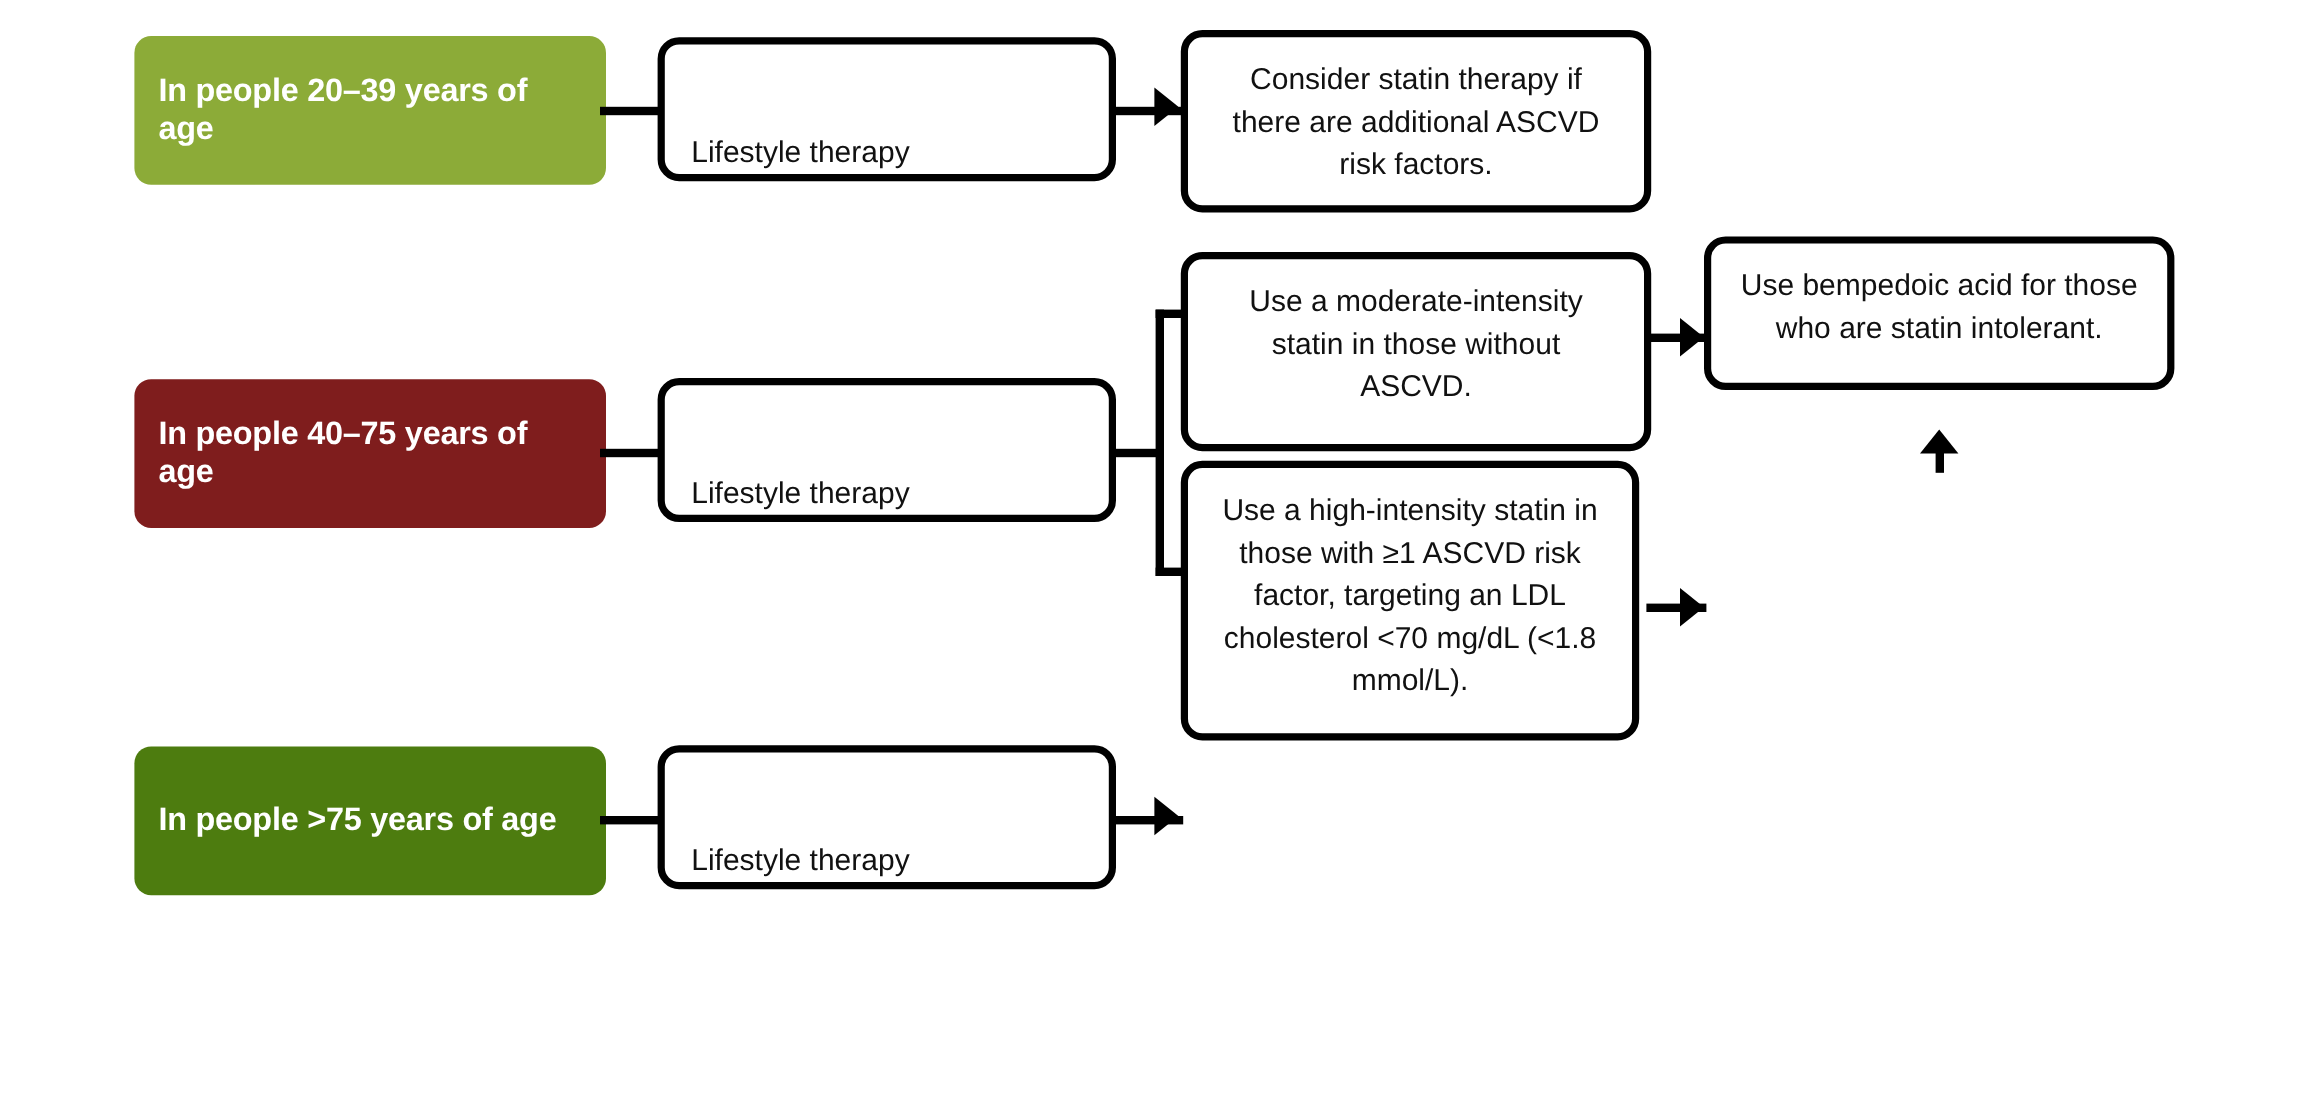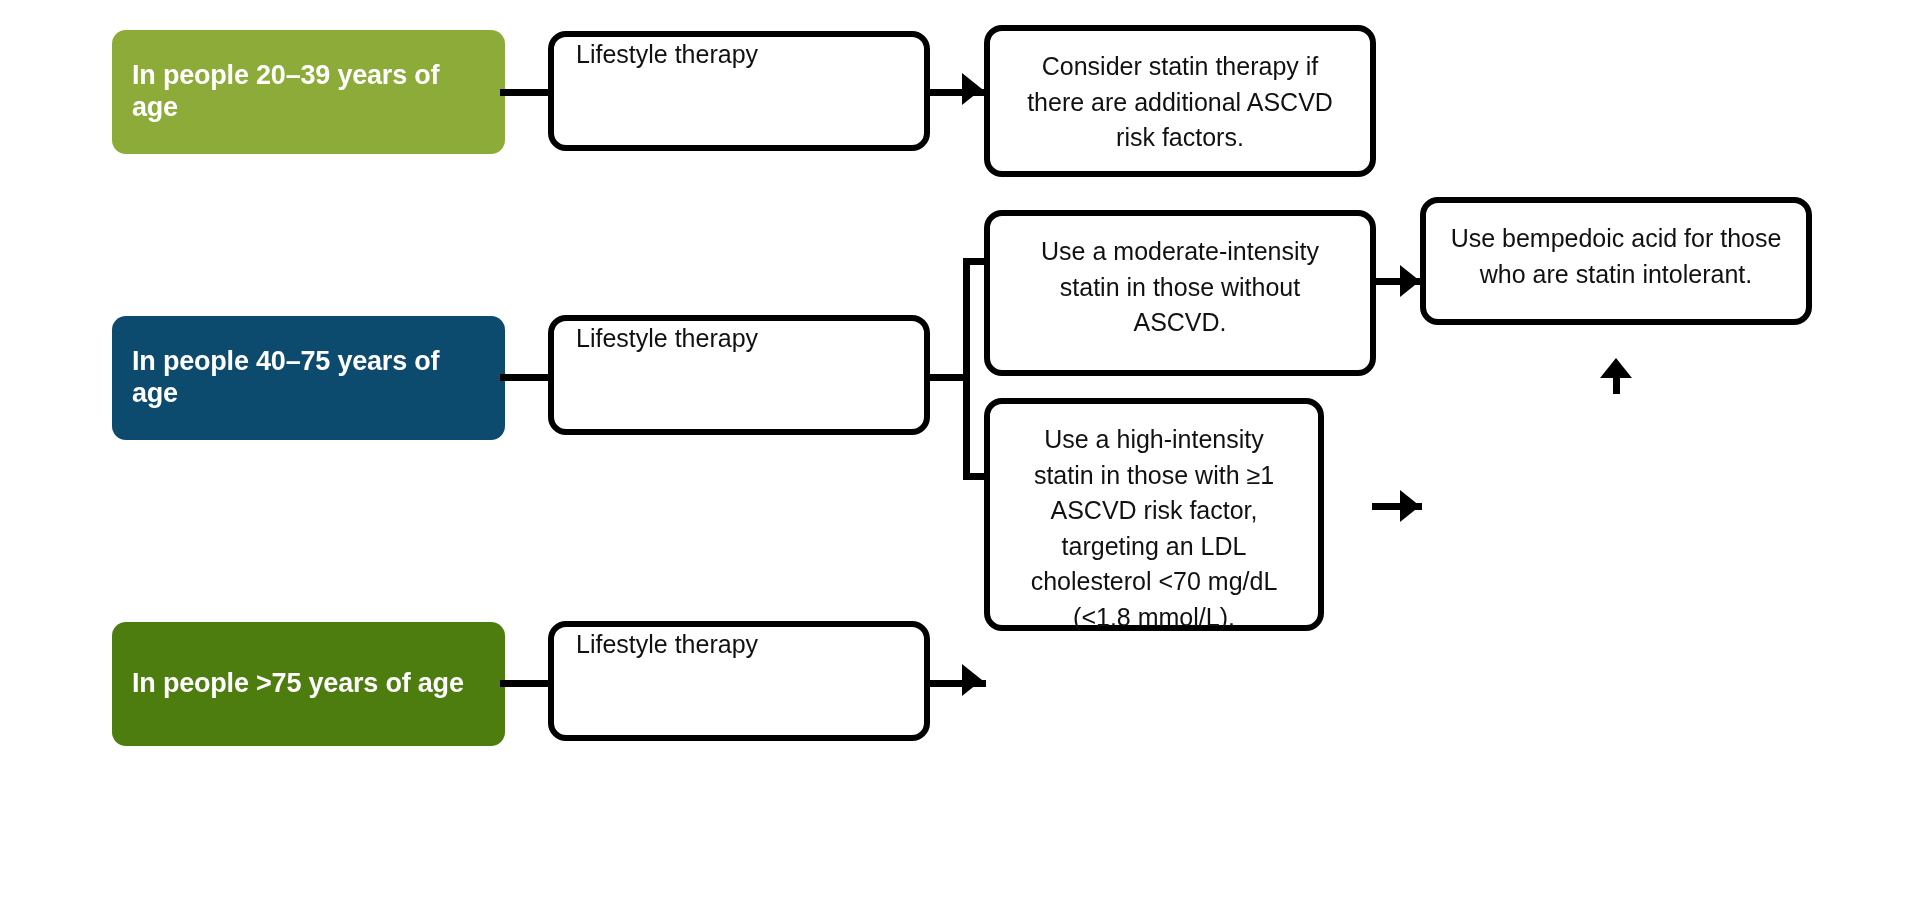--- a/index.html
+++ b/index.html
@@ -36,21 +36,21 @@
   }
 
   
   .wbox {
     position: absolute;
     box-sizing: border-box;
     background: #ffffff;
     border: 6px solid #000000;
     border-radius: 18px;
     display: flex;
-    align-items: flex-start;
+    align-items: flex-end;
     color: #111111;
     font-size: 25px;
     line-height: 1.42;
     padding: 0 22px;
     z-index: 3;
   }
   .wbox.top-align {
     align-items: flex-start;
     padding-top: 18px;
     text-align: center;
@@ -103,40 +103,40 @@
     <span>Lifestyle therapy</span>
   </div>
 
   <div class="hline" style="left:926px; top:89px; width:60px;"></div>
   <div class="arrow-right" style="left:962px; top:73px;"></div>
 
   <div class="wbox top-align" style="left:984px; top:25px; width:392px; height:152px;">
     <span>Consider statin therapy if there are additional ASCVD risk factors.</span>
   </div>
 
-  <div class="age-box" style="left:112px; top:316px; width:393px; height:124px; background:#0c4a6e;">
+  <div class="age-box" style="left:112px; top:316px; width:393px; height:124px; background:#7f1d1d;">
     <span>In people 40–75 years of age</span>
   </div>
 
   <div class="hline" style="left:500px; top:374px; width:60px;"></div>
 
   <div class="wbox" style="left:548px; top:315px; width:382px; height:120px;">
     <span>Lifestyle therapy</span>
   </div>
 
   <div class="hline" style="left:926px; top:374px; width:44px;"></div>
   <div class="vline" style="left:963px; top:258px; width:7px; height:222px;"></div>
   <div class="hline" style="left:963px; top:258px; width:48px;"></div>
   <div class="hline" style="left:963px; top:473px; width:48px;"></div>
 
   <div class="wbox top-align" style="left:984px; top:210px; width:392px; height:166px;">
     <span>Use a moderate-intensity statin in those without ASCVD.</span>
   </div>
 
-  <div class="wbox top-align" style="left:984px; top:398px; width:340px; height:233px;">
+  <div class="wbox top-align" style="left:984px; top:384px; width:382px; height:233px;">
     <span>Use a high-intensity statin in those with ≥1 ASCVD risk factor, targeting an LDL cholesterol &lt;70 mg/dL (&lt;1.8 mmol/L).</span>
   </div>
 
   <div class="hline" style="left:1372px; top:278px; width:50px;"></div>
   <div class="arrow-right" style="left:1400px; top:265px;"></div>
 
   <div class="wbox top-align" style="left:1420px; top:197px; width:392px; height:128px;">
     <span>Use bempedoic acid for those who are statin intolerant.</span>
   </div>
 

